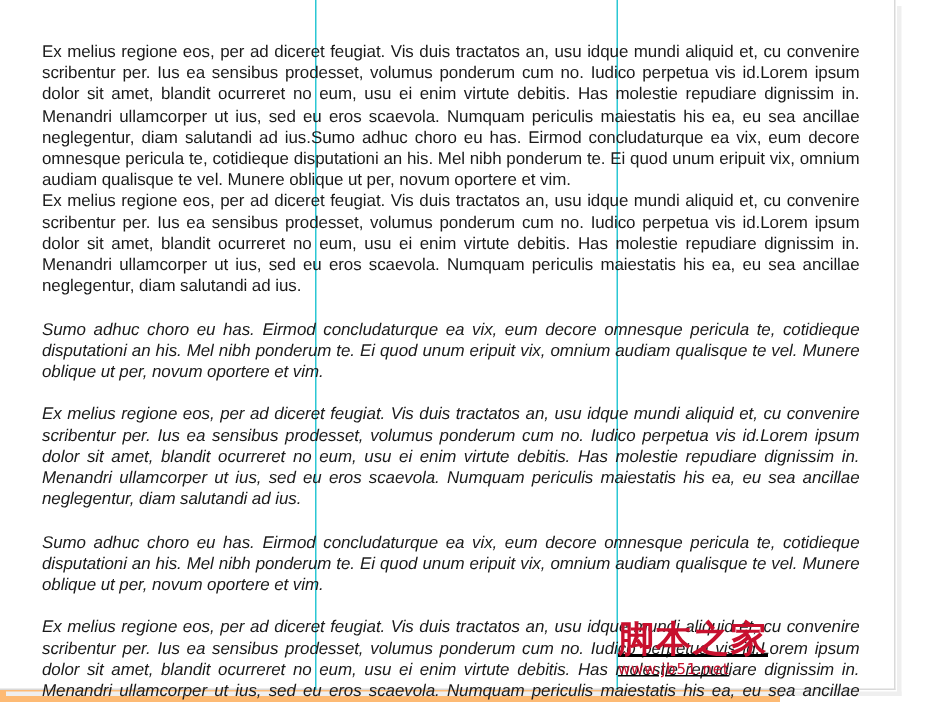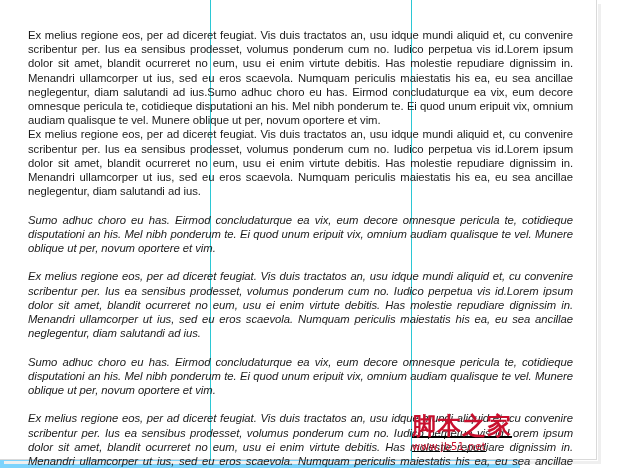--- a/index.html
+++ b/index.html
@@ -10,21 +10,21 @@
   body {
     width: 624px;
     height: 468px;
     overflow: hidden;
     font-family: "Liberation Sans", sans-serif;
   }
   #page {
     position: relative;
     width: 520px;
     height: 468px;
-    background: #7dd3fc;
+    background: #fdba74;
   }
   
   #page-sheet {
     position: absolute;
     left: 0;
     top: 0;
     width: 597px;
     height: 460px;
     background: #ffffff;
     border-right: 1px solid #d9d9d9;

